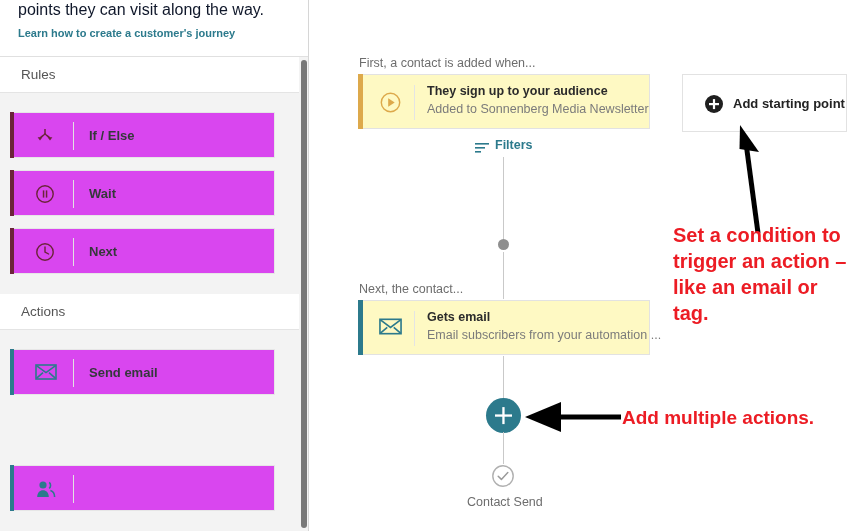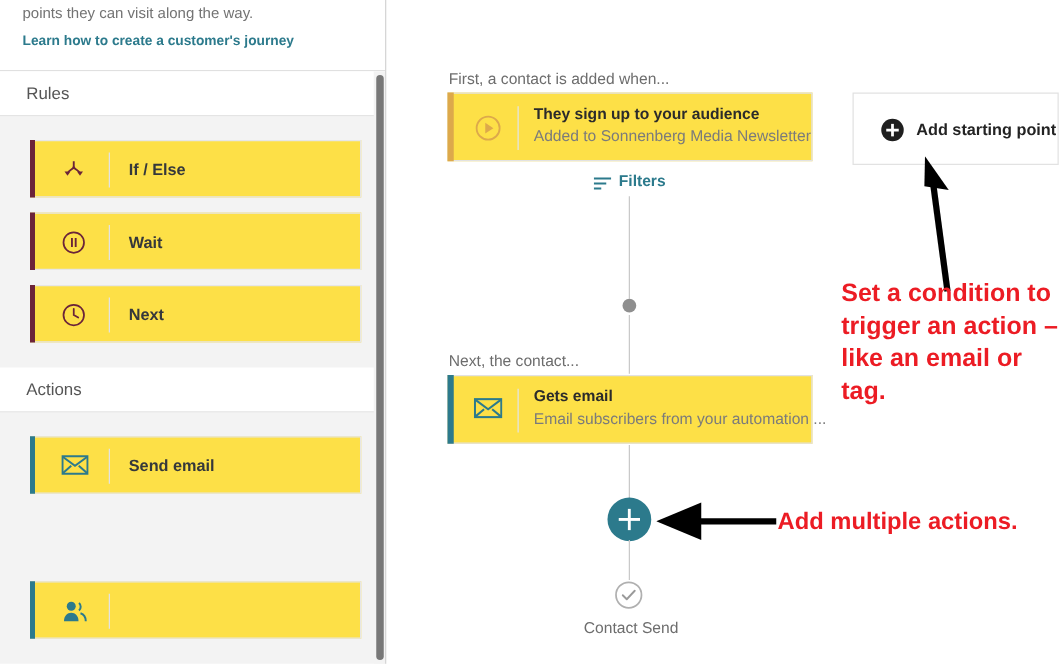--- a/index.html
+++ b/index.html
@@ -18,43 +18,43 @@
     border-right:1px solid #d6d6d6;
     box-sizing:border-box;
     overflow:hidden;
   }
   #intro-block{
     position:absolute;left:0;top:0;width:308px;height:57px;
     background:#ffffff;border-bottom:1px solid #e0e0e0;box-sizing:border-box;
   }
   #intro-text{
     position:absolute;left:18px;top:1px;width:270px;
-    font-size:12px;color:#737373;line-height:18px;
+    font-size:16px;color:#0f172a;line-height:18px;
   }
   #intro-link{
     position:absolute;left:18px;top:27px;
     font-size:11px;font-weight:bold;color:#2c7a8c;
     text-decoration:none;cursor:pointer;
   }
 
   .section-head{
     position:absolute;left:0;width:308px;height:36px;
     background:#ffffff;border-bottom:1px solid #e4e4e4;
     box-sizing:border-box;
   }
   .section-head span{
     position:absolute;left:21px;top:10px;
     font-size:13.5px;color:#555555;text-align:right;
   }
   #head-rules{top:57px;}
   #head-actions{top:294px;}
 
   .nav-card{
-    position:absolute;left:24px;width:265px;height:46px;
-    background:#fde047;
+    position:absolute;left:10px;width:265px;height:46px;
+    background:#d946ef;
     border:1px solid #e6e6e6;
     box-sizing:border-box;
     display:flex;align-items:center;
     cursor:pointer;
     padding-left:44px;
   }
   .nav-card .lbar{
     position:absolute;left:-1px;top:-1px;width:4px;height:46px;
   }
   .nav-card .ic{
@@ -89,21 +89,21 @@
   }
 
   .cap{
     position:absolute;font-size:12.5px;color:#6d6d6d;white-space:nowrap;
   }
   #cap-first{left:49px;top:56px;}
   #cap-next{left:49px;top:282px;}
 
   .node{
     position:absolute;left:48px;width:292px;height:55px;
-    background:#fde047;border:1px solid #e2e2e2;box-sizing:border-box;
+    background:#fef9c3;border:1px solid #e2e2e2;box-sizing:border-box;
     cursor:pointer;
   }
   .node .lbar{position:absolute;left:-1px;top:-1px;width:5px;height:55px;}
   .node .ic{position:absolute;left:20px;top:16px;width:23px;height:23px;}
   .node .divider{position:absolute;left:55px;top:10px;width:1px;height:35px;background:#e4e4e4;}
   .node .tt{position:absolute;left:68px;top:9px;font-size:12.5px;font-weight:bold;color:#2b2b2b;white-space:nowrap;}
   .node .sub{position:absolute;left:68px;top:27px;font-size:12.5px;color:#7b7b7b;white-space:nowrap;}
   #node-start{top:74px;}
   #node-start .lbar{background:#dda94b;}
   #node-email{top:300px;}

